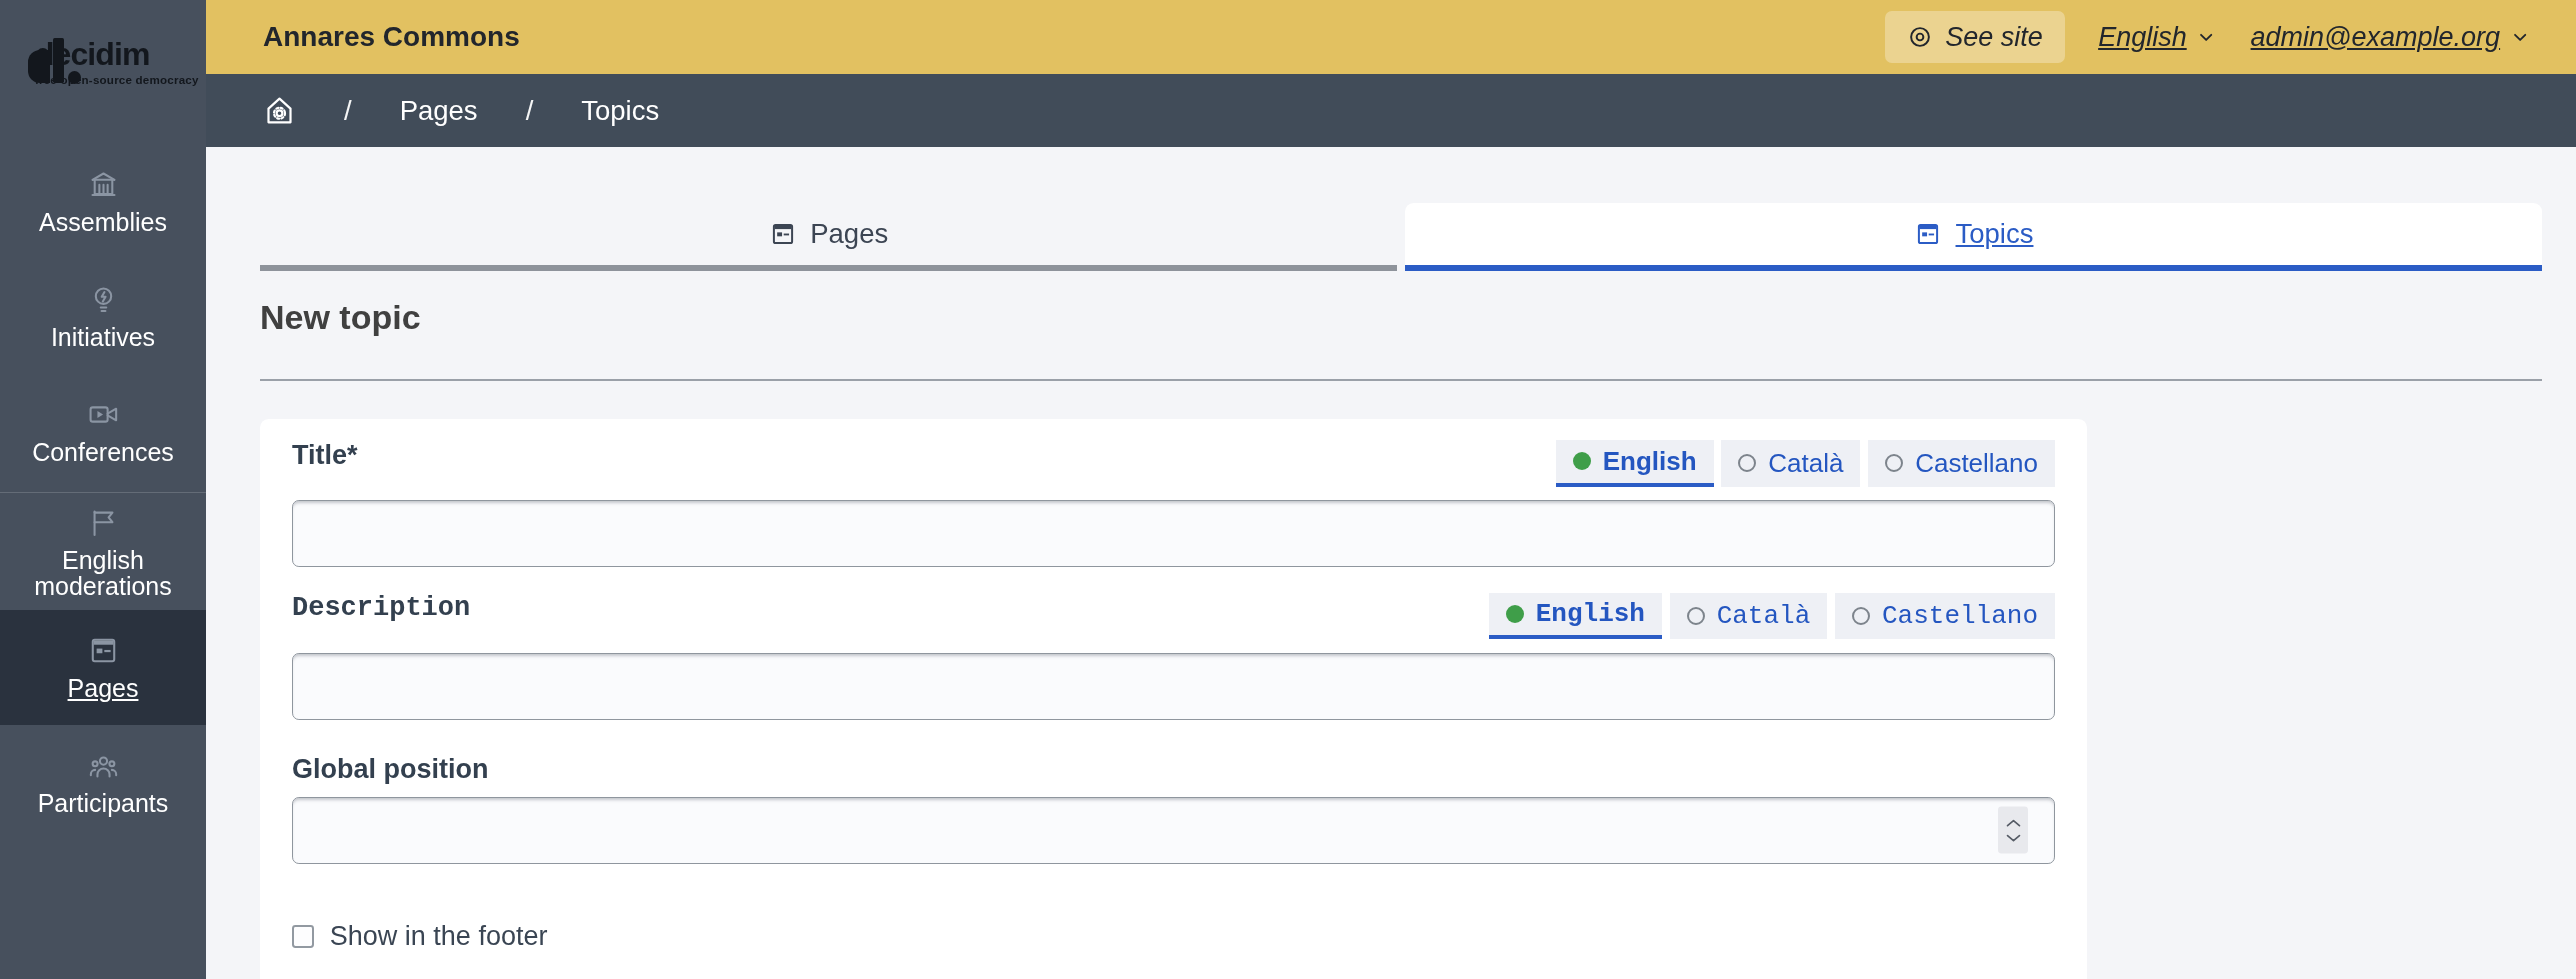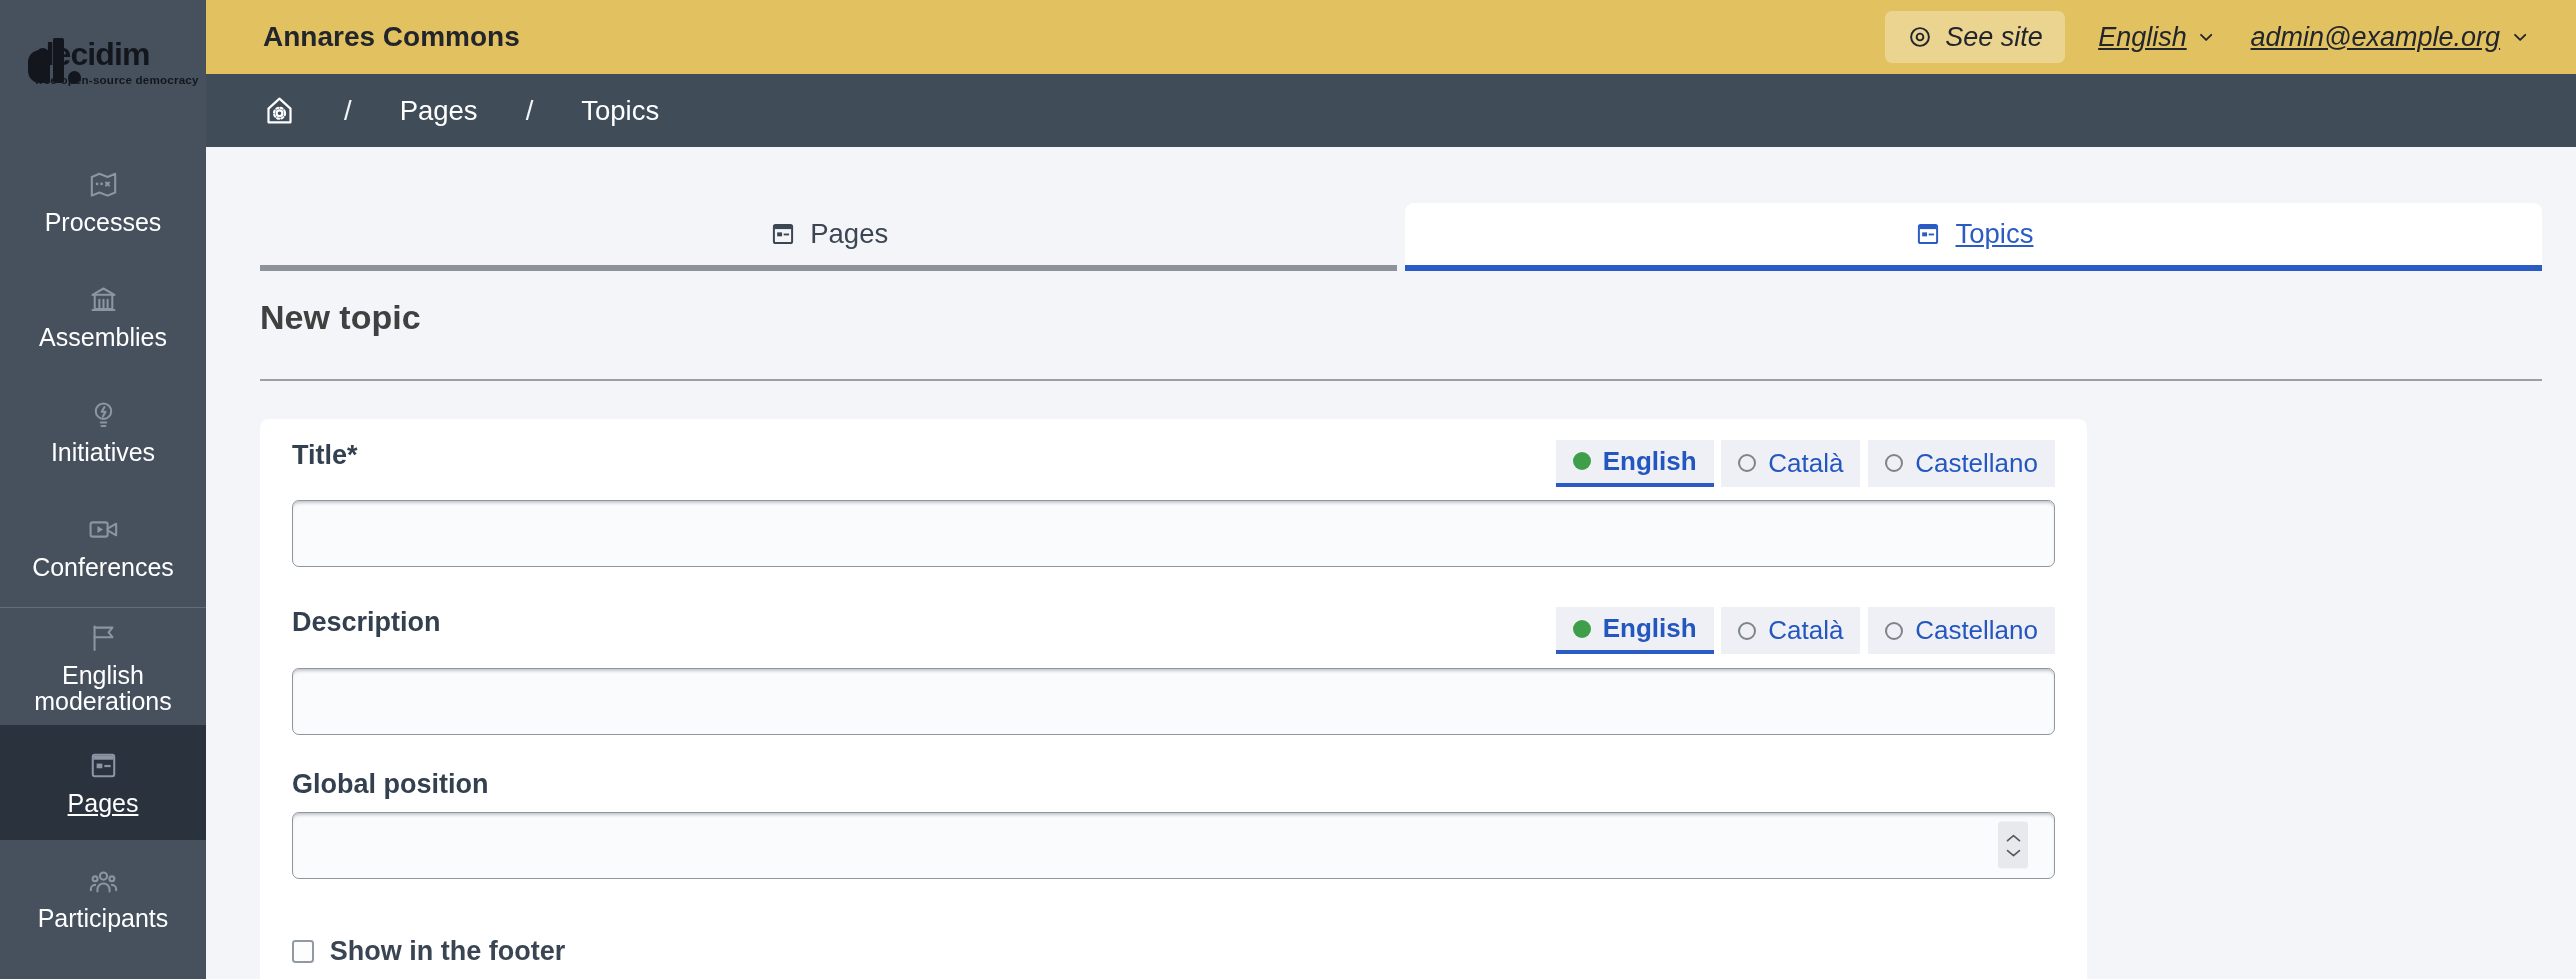--- a/index.html
+++ b/index.html
@@ -62,59 +62,50 @@
   .locale.selected{font-weight:700;border-bottom:4.3px solid #2b5cc5;}
   .radio{width:18px;height:18px;border-radius:50%;border:2.6px solid #7d848c;background:transparent;box-sizing:border-box;}
   .radio.on{background:#3f9e49;border:none;}
   .text-input,.text-area{
     display:block;width:100%;box-sizing:border-box;height:67px;margin-top:13.7px;
     border:1.7px solid #8f969e;border-radius:6.9px;background:#fafbfd;
     box-shadow:inset 0 3.4px 3.4px -1.7px rgba(35,42,58,.28);
     font-size:26px;padding:0 17px;color:#33404f;resize:none;outline:none;
   }
   .text-area{padding-top:15.5px;}
-  .mt-desc{margin-top:40px;}
+  .mt-desc{margin-top:26px;font-family:Liberation Mono, monospace;}
   .mt-order{margin-top:34px;}
   .num-wrap{position:relative;margin-top:12px;}
   .num-wrap .text-input{margin-top:0;}
   .spinner{position:absolute;right:27px;top:50%;transform:translateY(-50%);width:30px;height:47px;background:#e8e9ed;border-radius:3.4px;display:flex;flex-direction:column;align-items:center;justify-content:center;gap:3.4px;}
   .spin-btn{width:19px;height:12px;display:flex;align-items:center;justify-content:center;cursor:pointer;}
   .spin-ic{width:17px;height:11.2px;stroke:#565c66;fill:none;stroke-width:2;stroke-linecap:round;stroke-linejoin:round;}
   .check-row{margin-top:57px;display:flex;align-items:center;gap:15.5px;}
   .checkbox{width:22.3px;height:22.3px;border:2.6px solid #9299a1;border-radius:3.4px;background:#fdfdfe;box-sizing:border-box;cursor:pointer;}
-  .check-label{font-size:27px;font-weight:700;color:#3a4553;}
+  .check-label{font-size:27px;font-weight:400;color:#3a4553;}
 </style>
 </head>
 <body>
 
 <div class="sidebar">
   <div class="logo">
     <div class="logo-row">
       <div class="logo-mark">
         <div class="lm-blob"></div>
           <div class="lm-bar"></div>
           <div class="lm-dot"></div>
       </div>
       <div>
         <div class="logo-brand">decidim</div>
         <div class="logo-tagline">free open-source democracy</div>
       </div>
     </div>
   </div>
 
   <div class="side-menu">
-    <div class="side-item">
-      <svg class="sicon" viewBox="0 0 24 24">
-        <path d="M3.5 6.5l5.5-2.3 6 2.3 5.5-2.3v13.6l-5.5 2.3-6-2.3-5.5 2.3z"></path>
-        <circle class="fillpart" cx="7.3" cy="11.6" r="1"></circle>
-          <circle class="fillpart" cx="10.6" cy="11.6" r="1"></circle>
-        <path d="M13.8 10.6l2.2 2.2M16 10.6l-2.2 2.2"></path>
-      </svg>
-      <span class="lbl">Processes</span>
-    </div>
     <div class="side-item">
       <svg class="sicon" viewBox="0 0 24 24">
         <path d="M4 8.6L12 4l8 4.6"></path>
           <path d="M4.6 8.6h14.8"></path>
         <path d="M5.6 8.6V19h12.8V8.6"></path>
           <path d="M9 12.2V19M12 12.2V19M15 12.2V19"></path>
           <path d="M4 19.6h16"></path>
       </svg>
       <span class="lbl">Assemblies</span>
     </div>

